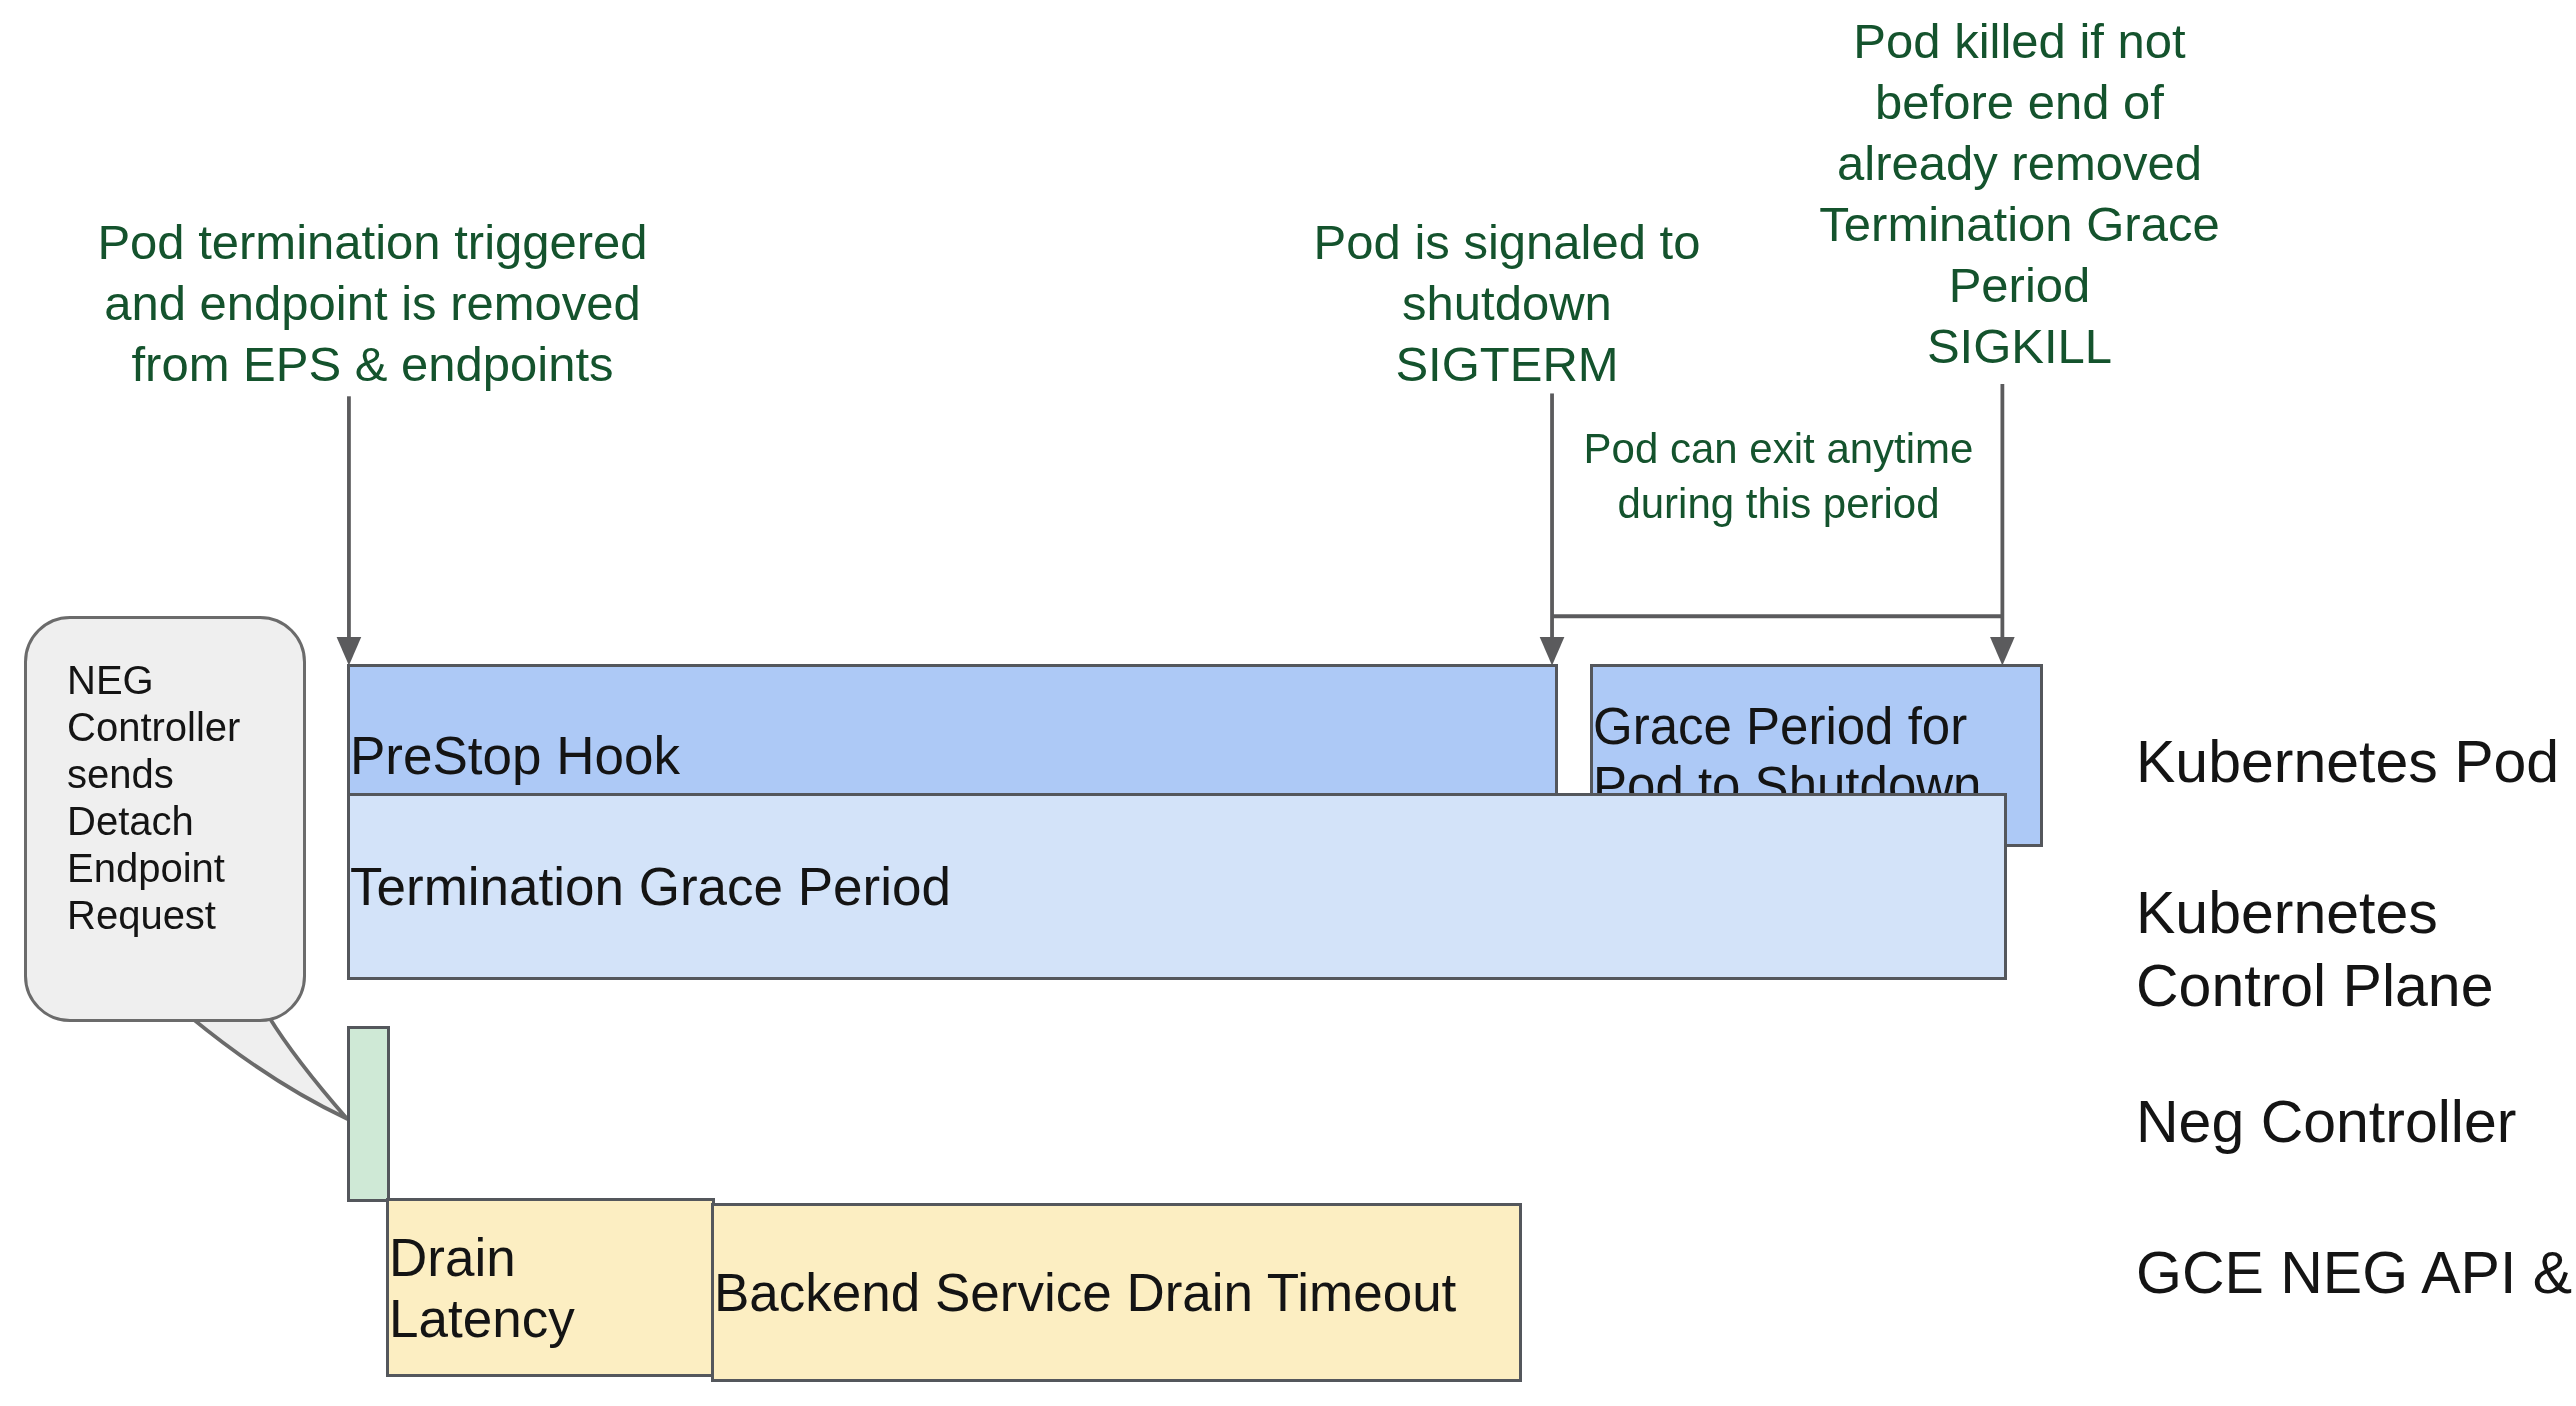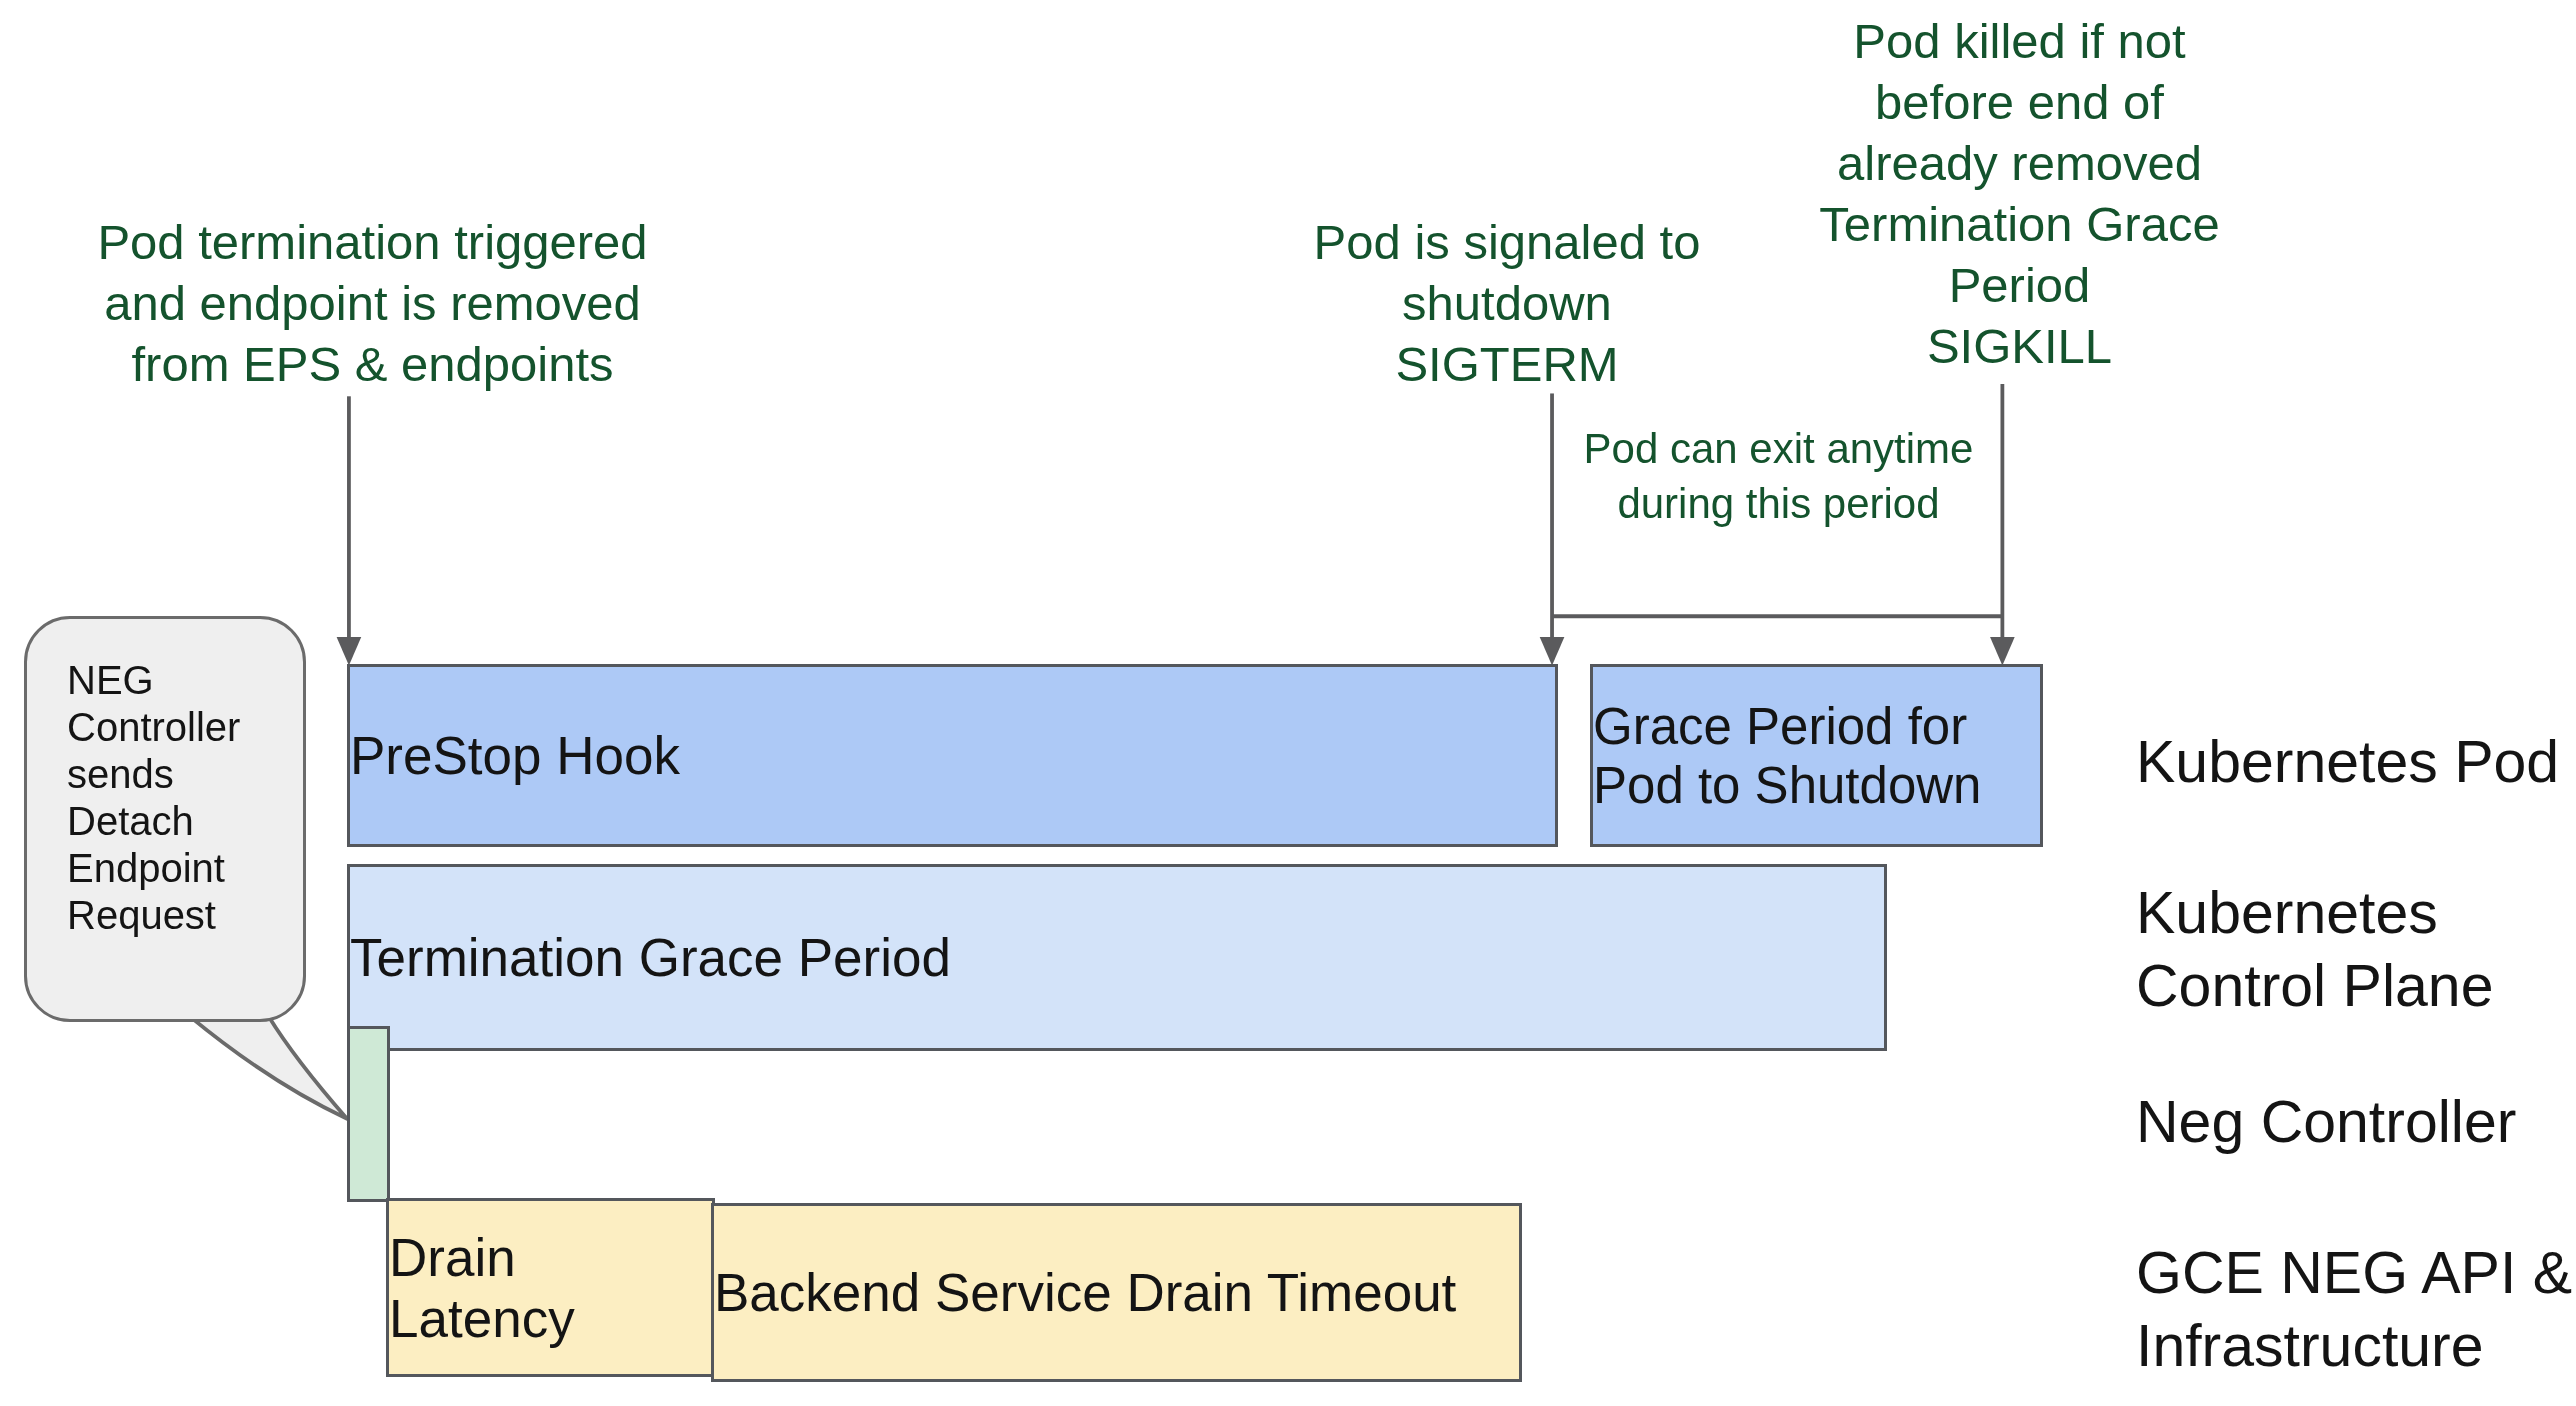--- a/index.html
+++ b/index.html
@@ -150,21 +150,21 @@
   </div>
 
   <div class="bar blue-med" style="left:347px; top:664px; width:1211px; height:183px;">
     <div>PreStop Hook</div>
   </div>
   <div class="bar blue-med" style="left:1554px; top:664px; width:453px; height:183px; font-size:51px;margin-left:36px;">
     <div>Grace Period for</div>
     <div>Pod to Shutdown</div>
   </div>
 
-  <div class="bar blue-light" style="left:347px; top:864px; width:1540px; height:187px;">
+  <div class="bar blue-light" style="left:347px; top:793px; width:1660px; height:187px;">
     <div>Termination Grace Period</div>
   </div>
 
   <div class="bar green" style="left:347px; top:1026px; width:43px; height:176px;"></div>
 
   <div class="bar yellow" style="left:386px; top:1198px; width:329px; height:179px; line-height:61px;">
     <div>Drain</div>
     <div>Latency</div>
   </div>
   <div class="bar yellow" style="left:711px; top:1203px; width:811px; height:179px;">
@@ -175,17 +175,16 @@
 
   <div class="rowlabel" style="top:877px;">
     <div>Kubernetes</div>
     <div>Control Plane</div>
   </div>
 
   <div class="rowlabel" style="top:1086px;">Neg Controller</div>
 
   <div class="rowlabel" style="top:1237px;">
     <div>GCE NEG API &amp;</div>
-    <div>Infrastructure</div>
   </div>
 
 </div>
 
 
 </body></html>

